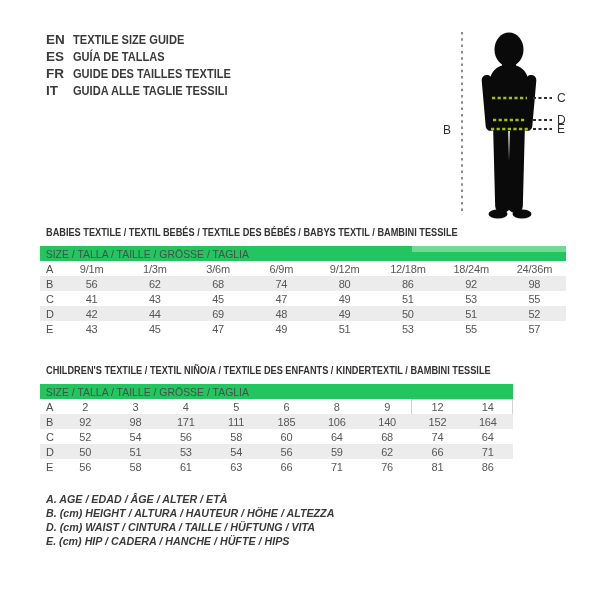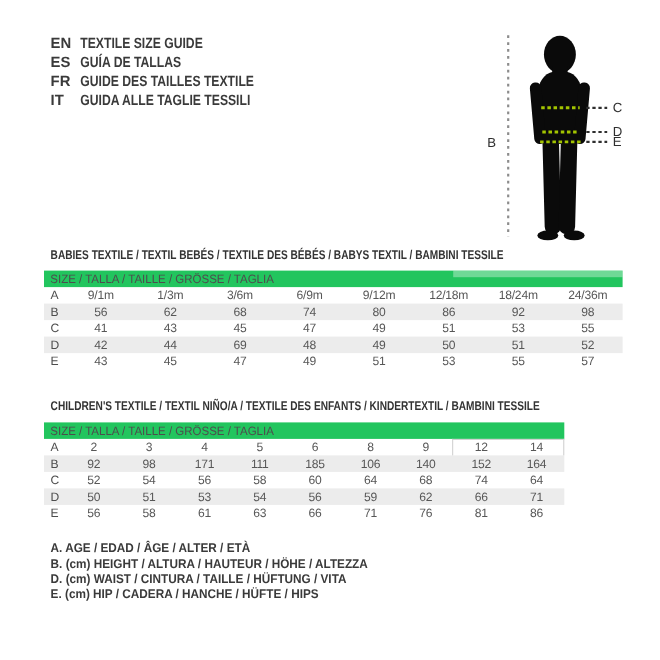--- a/index.html
+++ b/index.html
@@ -38,21 +38,21 @@
 
   
   .artifact-box{position:absolute;left:411px;top:399px;width:102px;height:15px;
                 border:1px solid #d2d2d2;border-bottom:none;box-sizing:border-box;
                 background:transparent;pointer-events:none;}
   .artifact-band{position:absolute;left:412px;top:246px;width:154px;height:6px;
                  background:rgba(255,255,255,.35);pointer-events:none;}
 
   
   .legend{position:absolute;left:46px;top:489px;}
-  .legend-line{height:14px;}
+  .legend-line{height:14px;font-style:italic;}
   .legend-line span{font-size:11.5px;font-weight:bold;color:#3a3a3a;white-space:nowrap;
                     display:inline-block;transform:scaleX(.93);transform-origin:0 50%;}
 </style>
 </head>
 <body>
 
 <div class="page">
 
   <div class="lang-list">
     <div class="lang-row">

